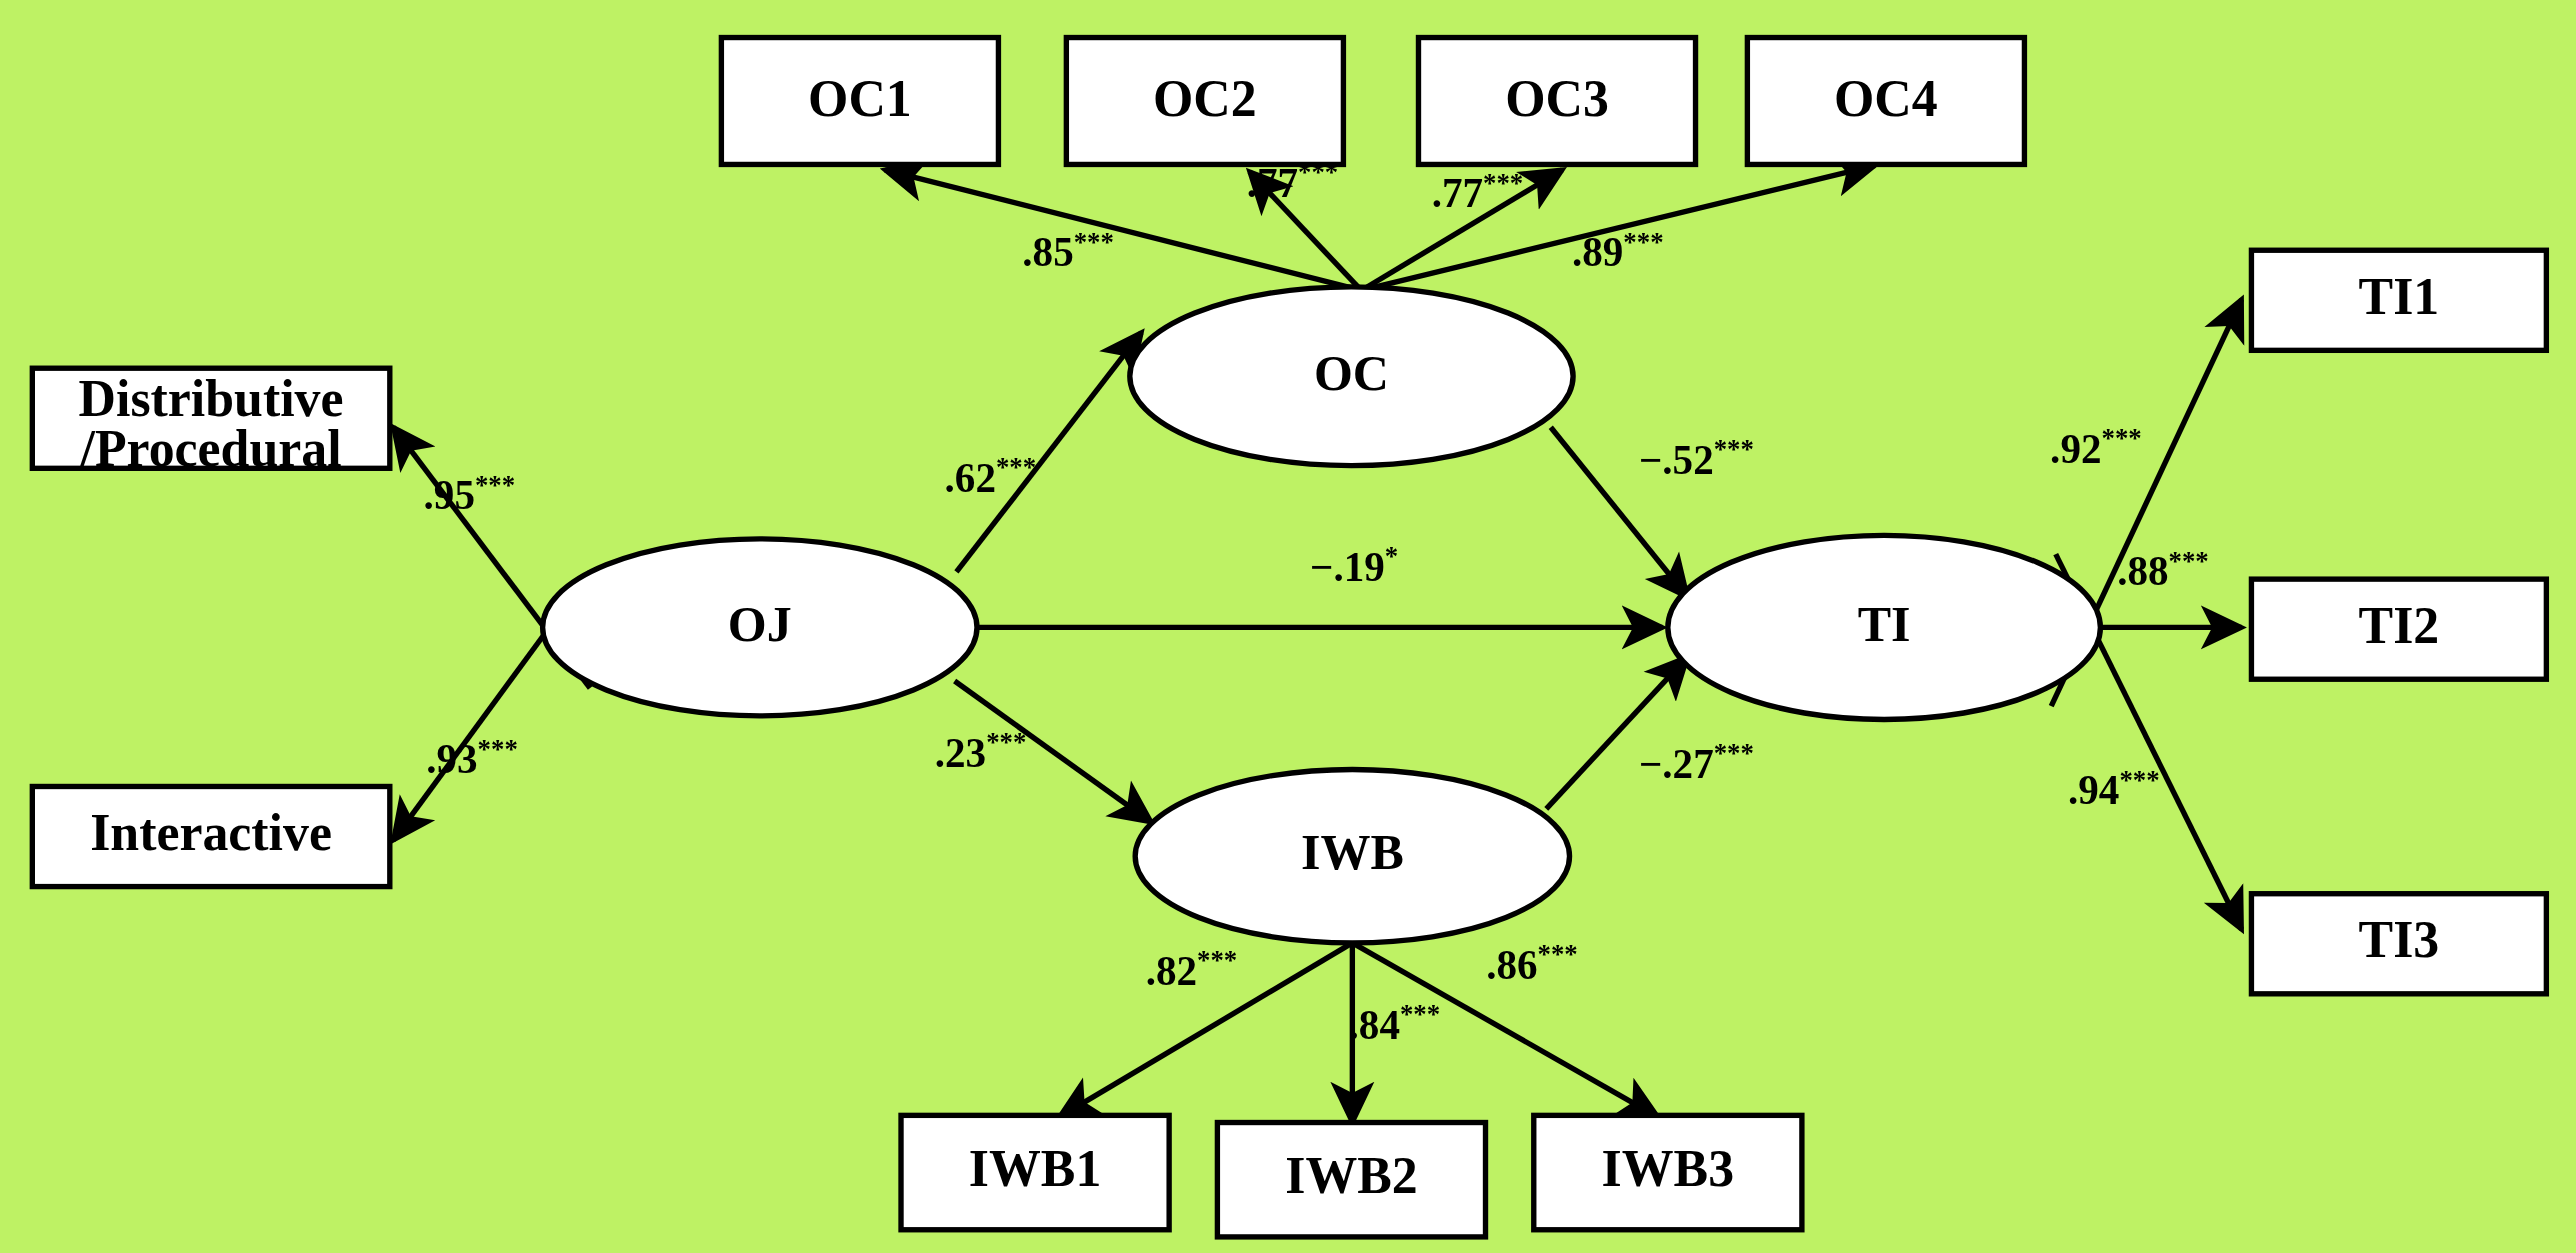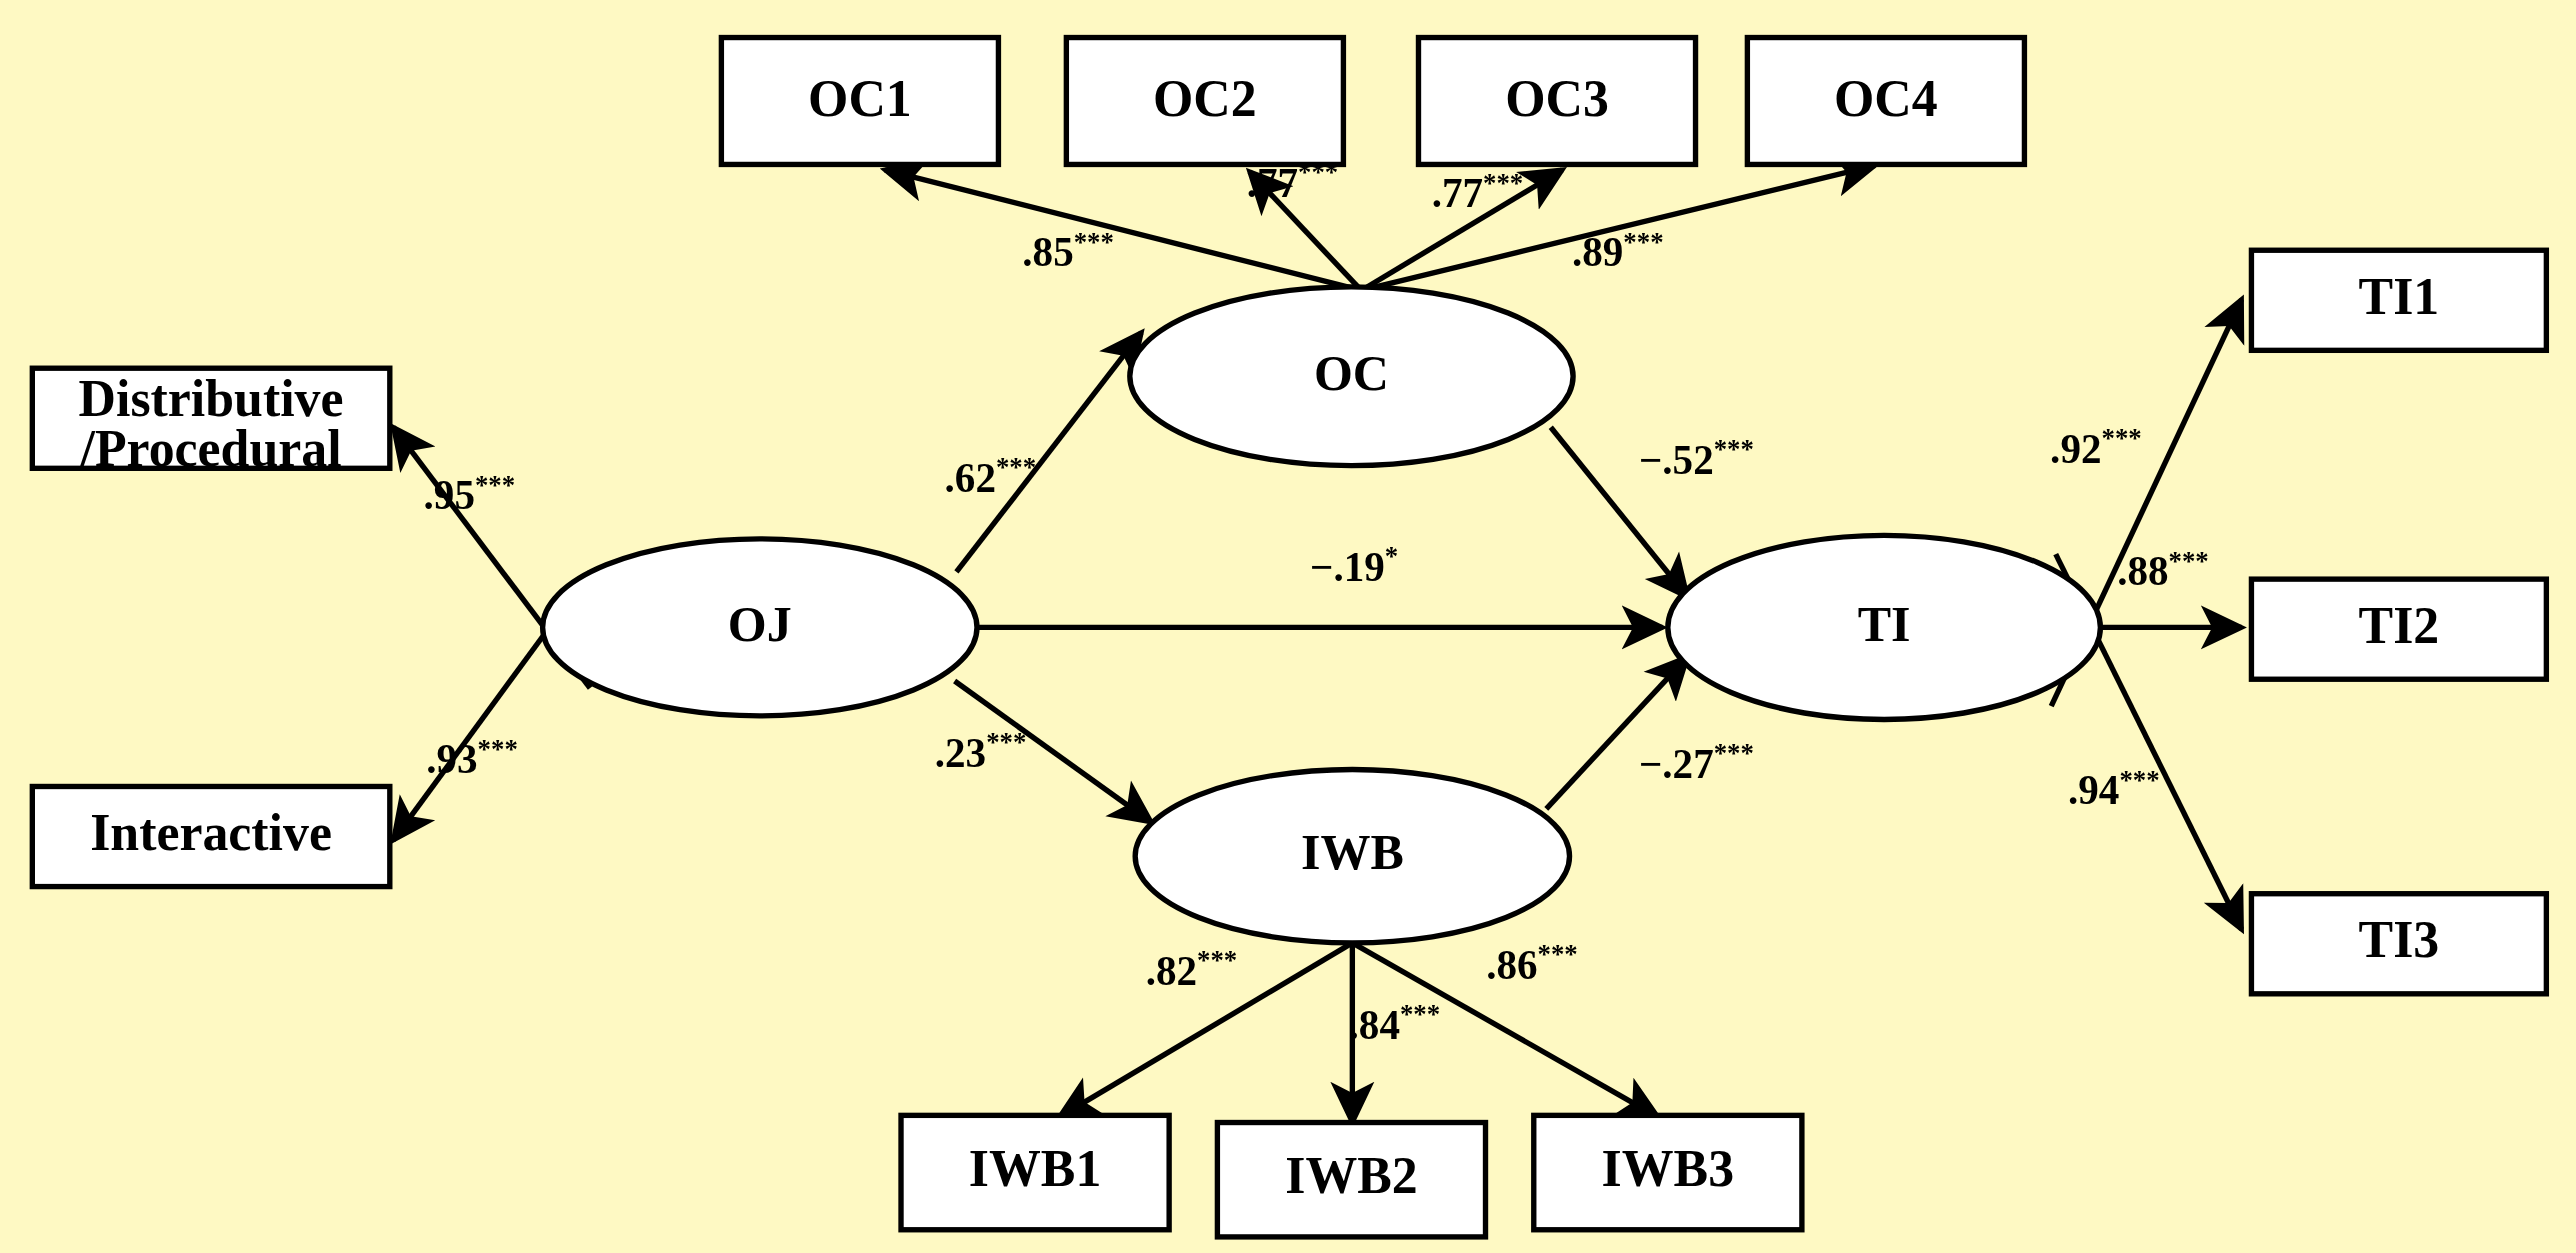--- a/index.html
+++ b/index.html
@@ -1,17 +1,17 @@
 <!DOCTYPE html>
 <html style="font-size:14.3px"><head>
 <meta charset="utf-8">
 <style>
   html,body{margin:0;padding:0;background:#ffffff;}
   body{font-family:"Liberation Serif", serif;}
-  #stage{position:relative;width:2576px;height:1253px;background:#fef9c3;overflow:hidden;}
+  #stage{position:relative;width:2576px;height:1253px;background:#bef264;overflow:hidden;}
   #diagram{position:absolute;left:0;top:0;width:2576px;height:1253px;}
   .box{fill:#ffffff;stroke:#000000;stroke-width:6;}
   .ell{fill:#ffffff;stroke:#000000;stroke-width:6;}
   .path-line{stroke:#000000;stroke-width:6;fill:none;}
   .node-label{font-family:"Liberation Serif", serif;font-size:58px;font-weight:700;fill:#000;
               text-anchor:middle;dominant-baseline:middle;}
   .node-label-ell{font-family:"Liberation Serif", serif;font-size:56px;font-weight:700;fill:#000;
               text-anchor:middle;dominant-baseline:middle;}
   .coef{font-family:"Liberation Serif", serif;font-size:46px;font-weight:700;fill:#000;
         text-anchor:middle;dominant-baseline:middle;}

